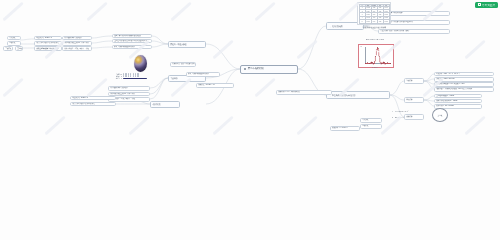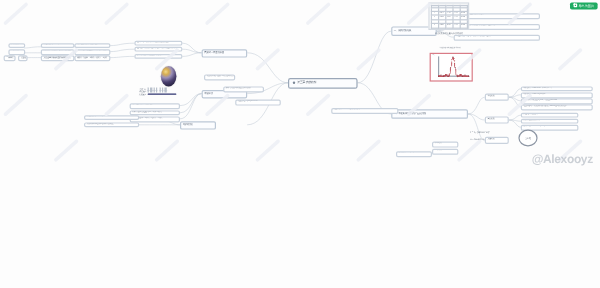--- a/index.html
+++ b/index.html
@@ -601,16 +601,15 @@
       <span class="txt">缺级条件：k = (a+b)/a · k′</span>
     </div>
   </div>
 
   <button class="btn-green" style="right:2px;top:1.5px;">
     <span class="bicon"></span>
     <span>导出为图片</span>
   </button>
 
   <div class="bili-wm" style="right:6px;bottom:2px;">
-    <span class="bili-at">@Alexooyz</span>
   </div>
 
 </div>
 
 </body></html>

